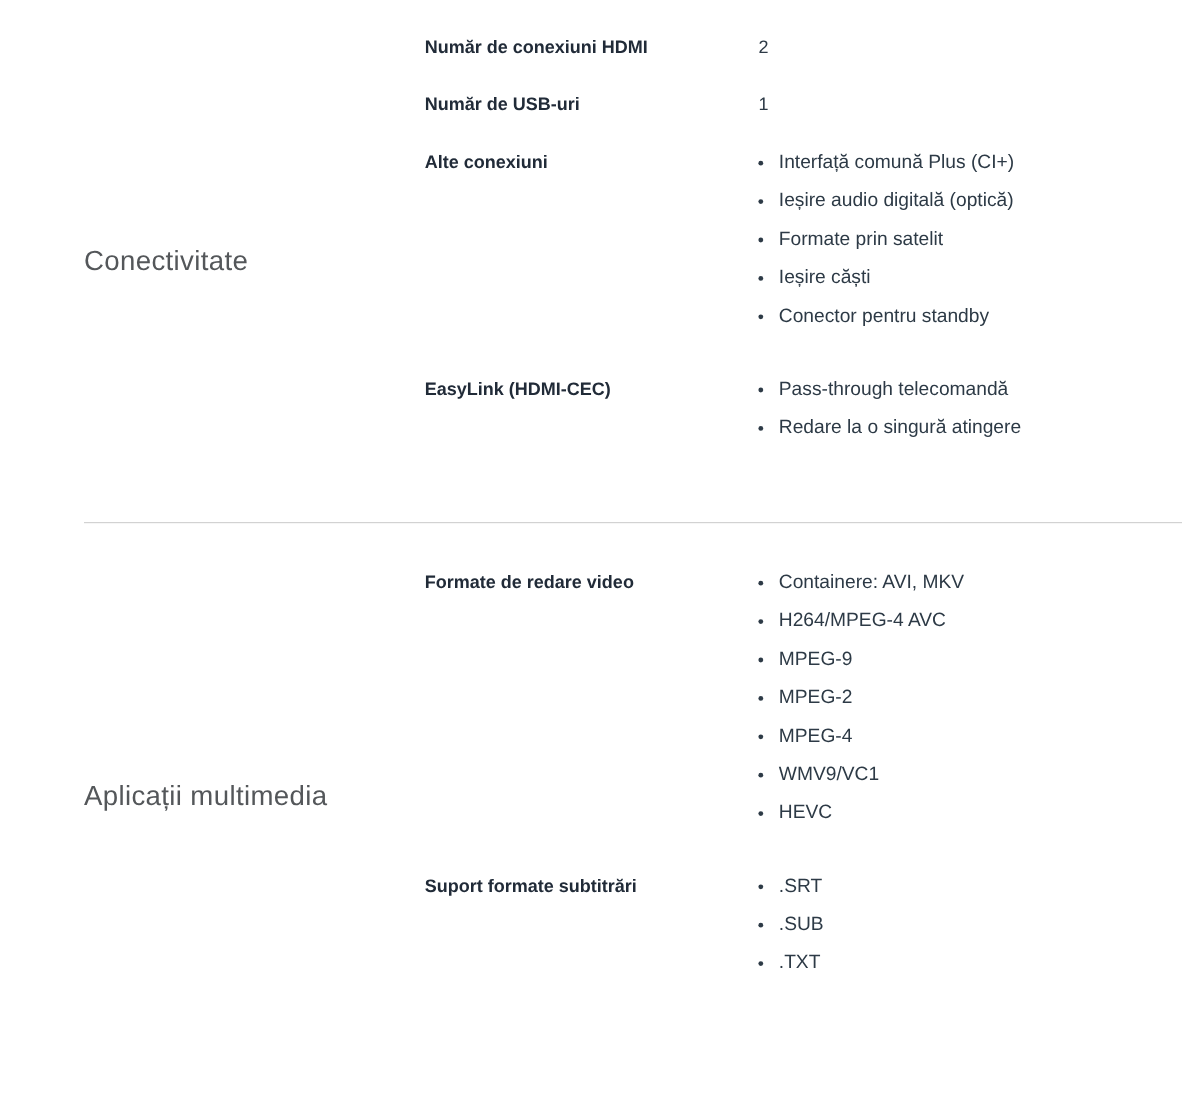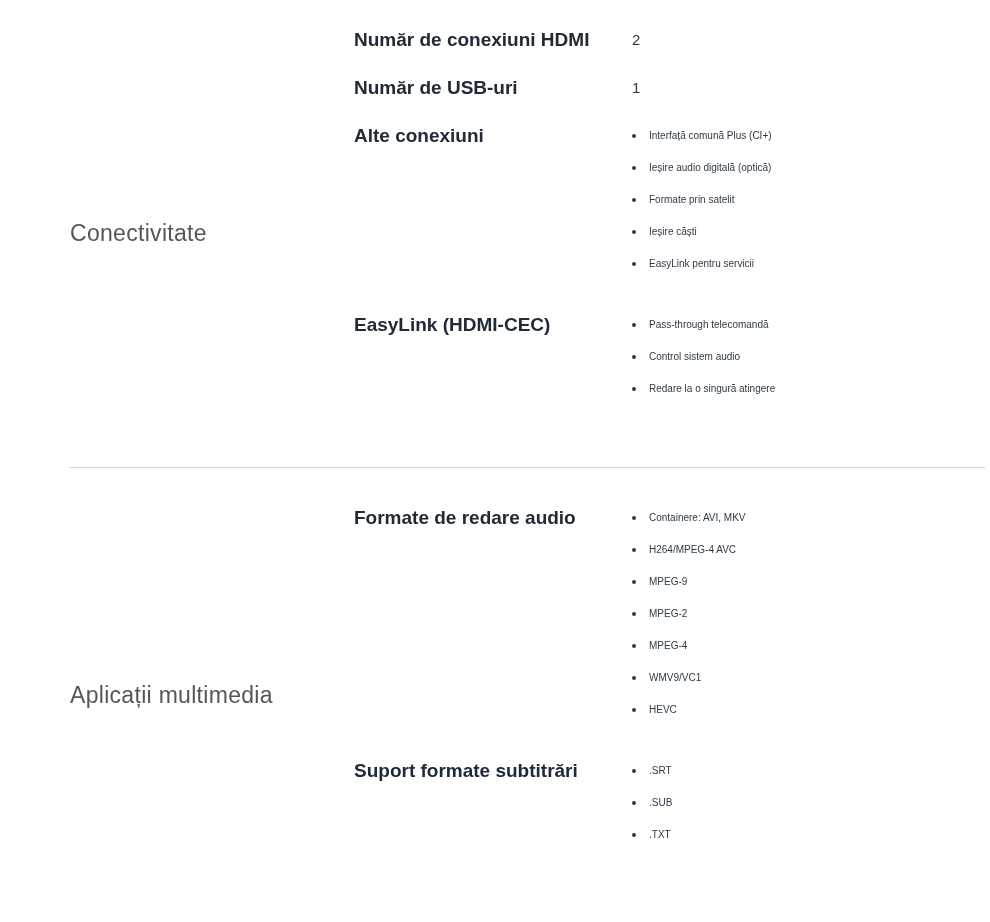--- a/index.html
+++ b/index.html
@@ -48,21 +48,21 @@
     min-width: 0;
   }
   .spec-row {
     display: flex;
     align-items: flex-start;
     margin-bottom: 29px;
   }
   .row-label {
     width: 278px;
     flex-shrink: 0;
-    font-size: 19px;
+    font-size: 15px;
     font-weight: 700;
     line-height: 19px;
     color: var(--label-color);
     padding-right: 16px;
   }
   .row-value {
     flex: 1;
     min-width: 0;
     font-size: 15px;
     line-height: 19px;
@@ -85,21 +85,21 @@
   .bullet-dot {
     width: 4px;
     height: 4px;
     border-radius: 50%;
     background: var(--body-color);
     flex-shrink: 0;
     margin-top: 8px;
     margin-right: 13px;
   }
   .bullet-text {
-    font-size: 10px;
+    font-size: 16px;
     line-height: 19px;
     color: var(--body-color);
   }
 </style>
 </head>
 <body>
 
 <main class="specs-container">
   <section class="section">
     <h2 class="section-title">Conectivitate</h2>
@@ -137,56 +137,52 @@
     <span class="bullet-text">Formate prin satelit</span>
   </div>
 
   <div class="bullet-item">
     <span class="bullet-dot"></span>
     <span class="bullet-text">Ieșire căști</span>
   </div>
 
   <div class="bullet-item">
     <span class="bullet-dot"></span>
-    <span class="bullet-text">EasyLink pentru servicii</span>
+    <span class="bullet-text">Conector pentru standby</span>
   </div>
 </div>
           </div>
   </div>
 
   <div class="spec-row">
     <div class="row-label">EasyLink (HDMI-CEC)</div>
     <div class="row-value">
             <div class="bullet-list">
   <div class="bullet-item">
     <span class="bullet-dot"></span>
     <span class="bullet-text">Pass-through telecomandă</span>
   </div>
 
-  <div class="bullet-item">
-    <span class="bullet-dot"></span>
-    <span class="bullet-text">Control sistem audio</span>
-  </div>
 
 
   <div class="bullet-item">
     <span class="bullet-dot"></span>
     <span class="bullet-text">Redare la o singură atingere</span>
   </div>
 </div>
           </div>
   </div>
 </div>
   </section>
 
   <section class="section">
     <h2 class="section-title">Aplicații multimedia</h2>
     <div class="rows">
   <div class="spec-row">
-    <div class="row-label">Formate de redare audio</div>
+    <div class="row-label">Formate de redare video</div>
     <div class="row-value">
             <div class="bullet-list">
   <div class="bullet-item">
     <span class="bullet-dot"></span>
     <span class="bullet-text">Containere: AVI, MKV</span>
   </div>
 
   <div class="bullet-item">
     <span class="bullet-dot"></span>
     <span class="bullet-text">H264/MPEG-4 AVC</span>

